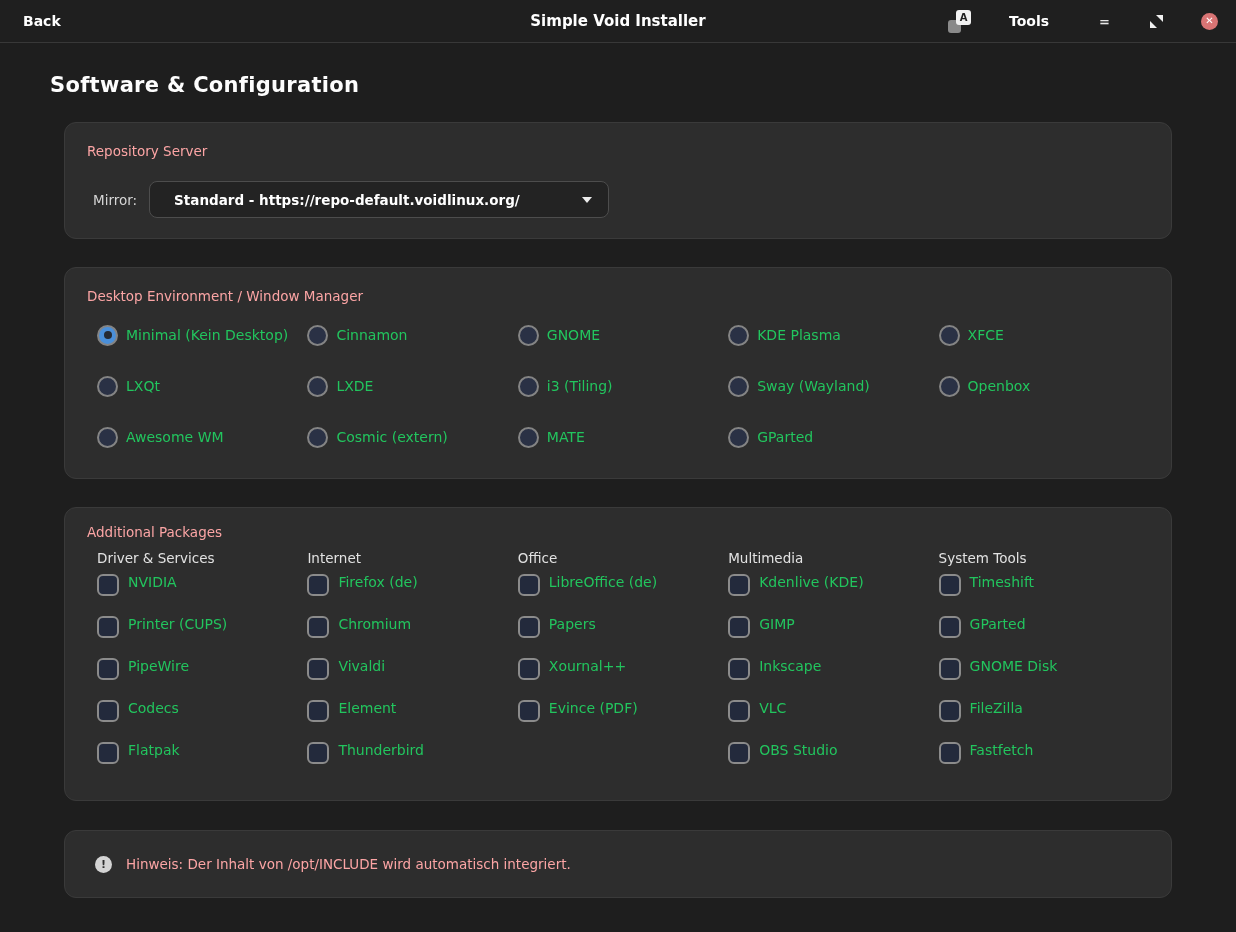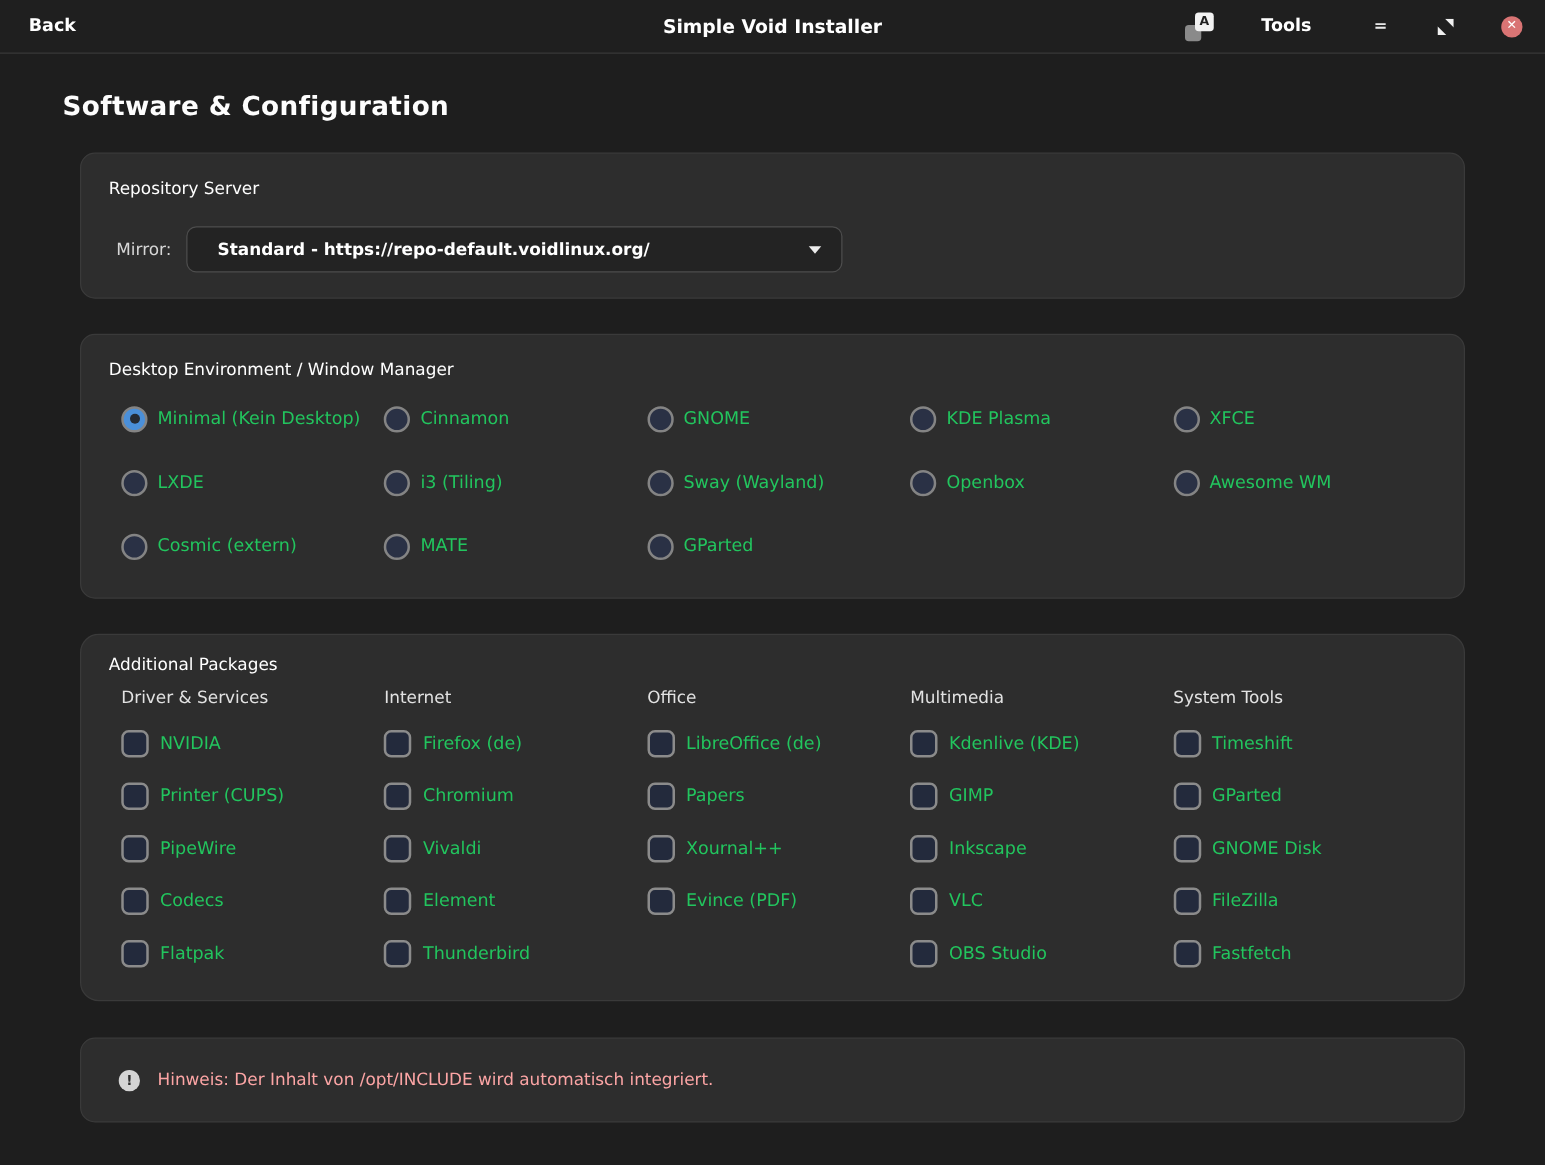--- a/index.html
+++ b/index.html
@@ -47,28 +47,28 @@
   
   .content { padding-top:30px; }
   .page-heading {
     margin:0 0 0 50px; font-size:21px; font-weight:bold;
     letter-spacing:0.3px; color:#fdfdfd;
   }
   .card {
     width:1108px; margin:0 auto;
     background:#2d2d2d; border:1px solid #3a3a3a; border-radius:12px;
   }
-  .section-label { font-size:13.5px; color:#ffffff; }
+  .section-label { font-size:13.5px; color:#fca5a5; }
 
   
   .card-repo { margin-top:25px; padding:20px 22px; }
   .mirror-row { display:flex; align-items:center; margin-top:22px; }
   .mirror-label { margin-left:6px; font-size:13.5px; color:#d6d6d6; }
   .select {
-    margin-left:12px; width:525px; height:37px;
+    margin-left:12px; width:460px; height:37px;
     background:#232323; border:1px solid #4d4d4d; border-radius:8px;
     display:flex; align-items:center; padding:0 16px 0 24px;
   }
   .select-value { font-weight:bold; font-size:13.5px; color:#ffffff; flex:1; }
   .select-arrow {
     width:0; height:0;
     border-left:5px solid transparent; border-right:5px solid transparent;
     border-top:6px solid #ececec;
   }
 
@@ -85,27 +85,27 @@
     margin-right:8px; flex:none;
     display:flex; align-items:center; justify-content:center;
   }
   .radio.checked { background:#4a8fd9; }
   .radio.checked::after {
     content:""; width:8px; height:8px; border-radius:50%; background:#252a33;
   }
   .option-label { font-size:14px; color:#22c55e; white-space:nowrap; }
 
   
-  .card-packages { margin-top:28px; padding:16px 22px 16px 22px;border-radius:15px; }
+  .card-packages { margin-top:28px; padding:16px 22px 16px 22px; }
   .pkg-grid {
     display:grid; grid-template-columns:repeat(5,1fr);
     margin:10px 0 0 10px;
   }
   .pkg-header { text-align:left; font-size:13.5px; color:#e2e2e2; margin-bottom:8px; }
-  .pkg-item { display:flex; align-items:center; height:42px; }
+  .pkg-item { display:flex; align-items:flex-start; height:42px; }
   .checkbox {
     width:22px; height:22px; border:2px solid #8b8b8b; border-radius:6px;
     background:#232a3c; margin-right:9px; flex:none;
   }
 
   
   .notice {
     margin-top:29px; height:68px;
     display:flex; align-items:center; padding:0 22px;
   }
@@ -171,20 +171,24 @@
       <div class="option">
         <span class="radio"></span>
         <span class="option-label">KDE Plasma</span>
       </div>
       <div class="option">
         <span class="radio"></span>
         <span class="option-label">XFCE</span>
       </div>
       <div class="option">
         <span class="radio"></span>
+        <span class="option-label">LXQt</span>
+      </div>
+      <div class="option">
+        <span class="radio"></span>
         <span class="option-label">LXDE</span>
       </div>
       <div class="option">
         <span class="radio"></span>
         <span class="option-label">i3 (Tiling)</span>
       </div>
       <div class="option">
         <span class="radio"></span>
         <span class="option-label">Sway (Wayland)</span>
       </div>

